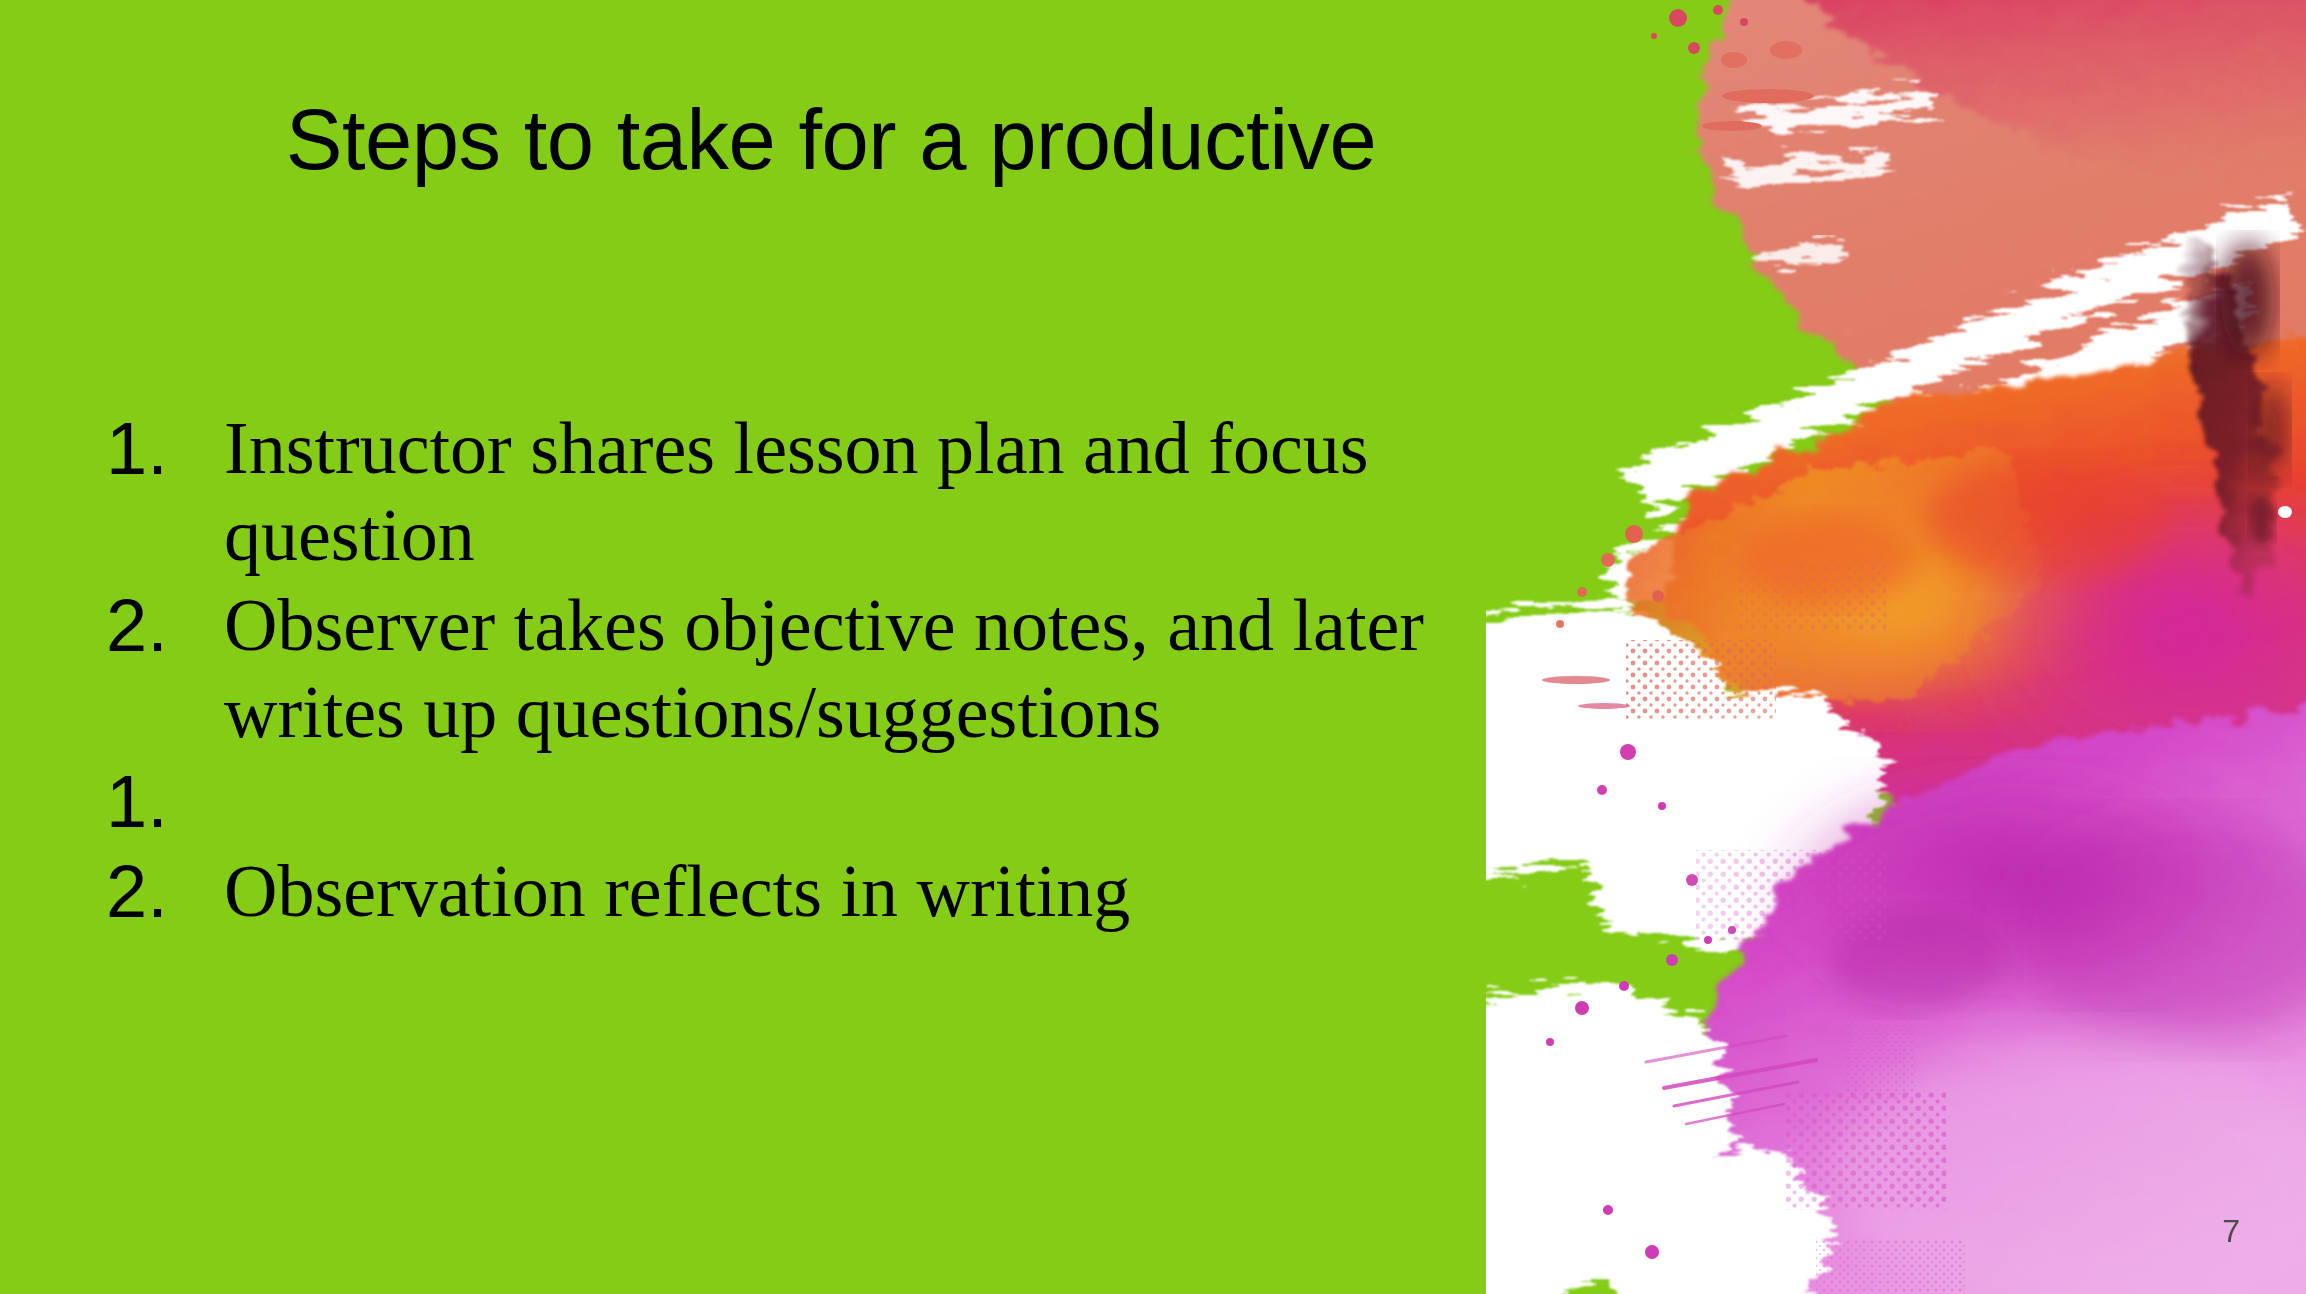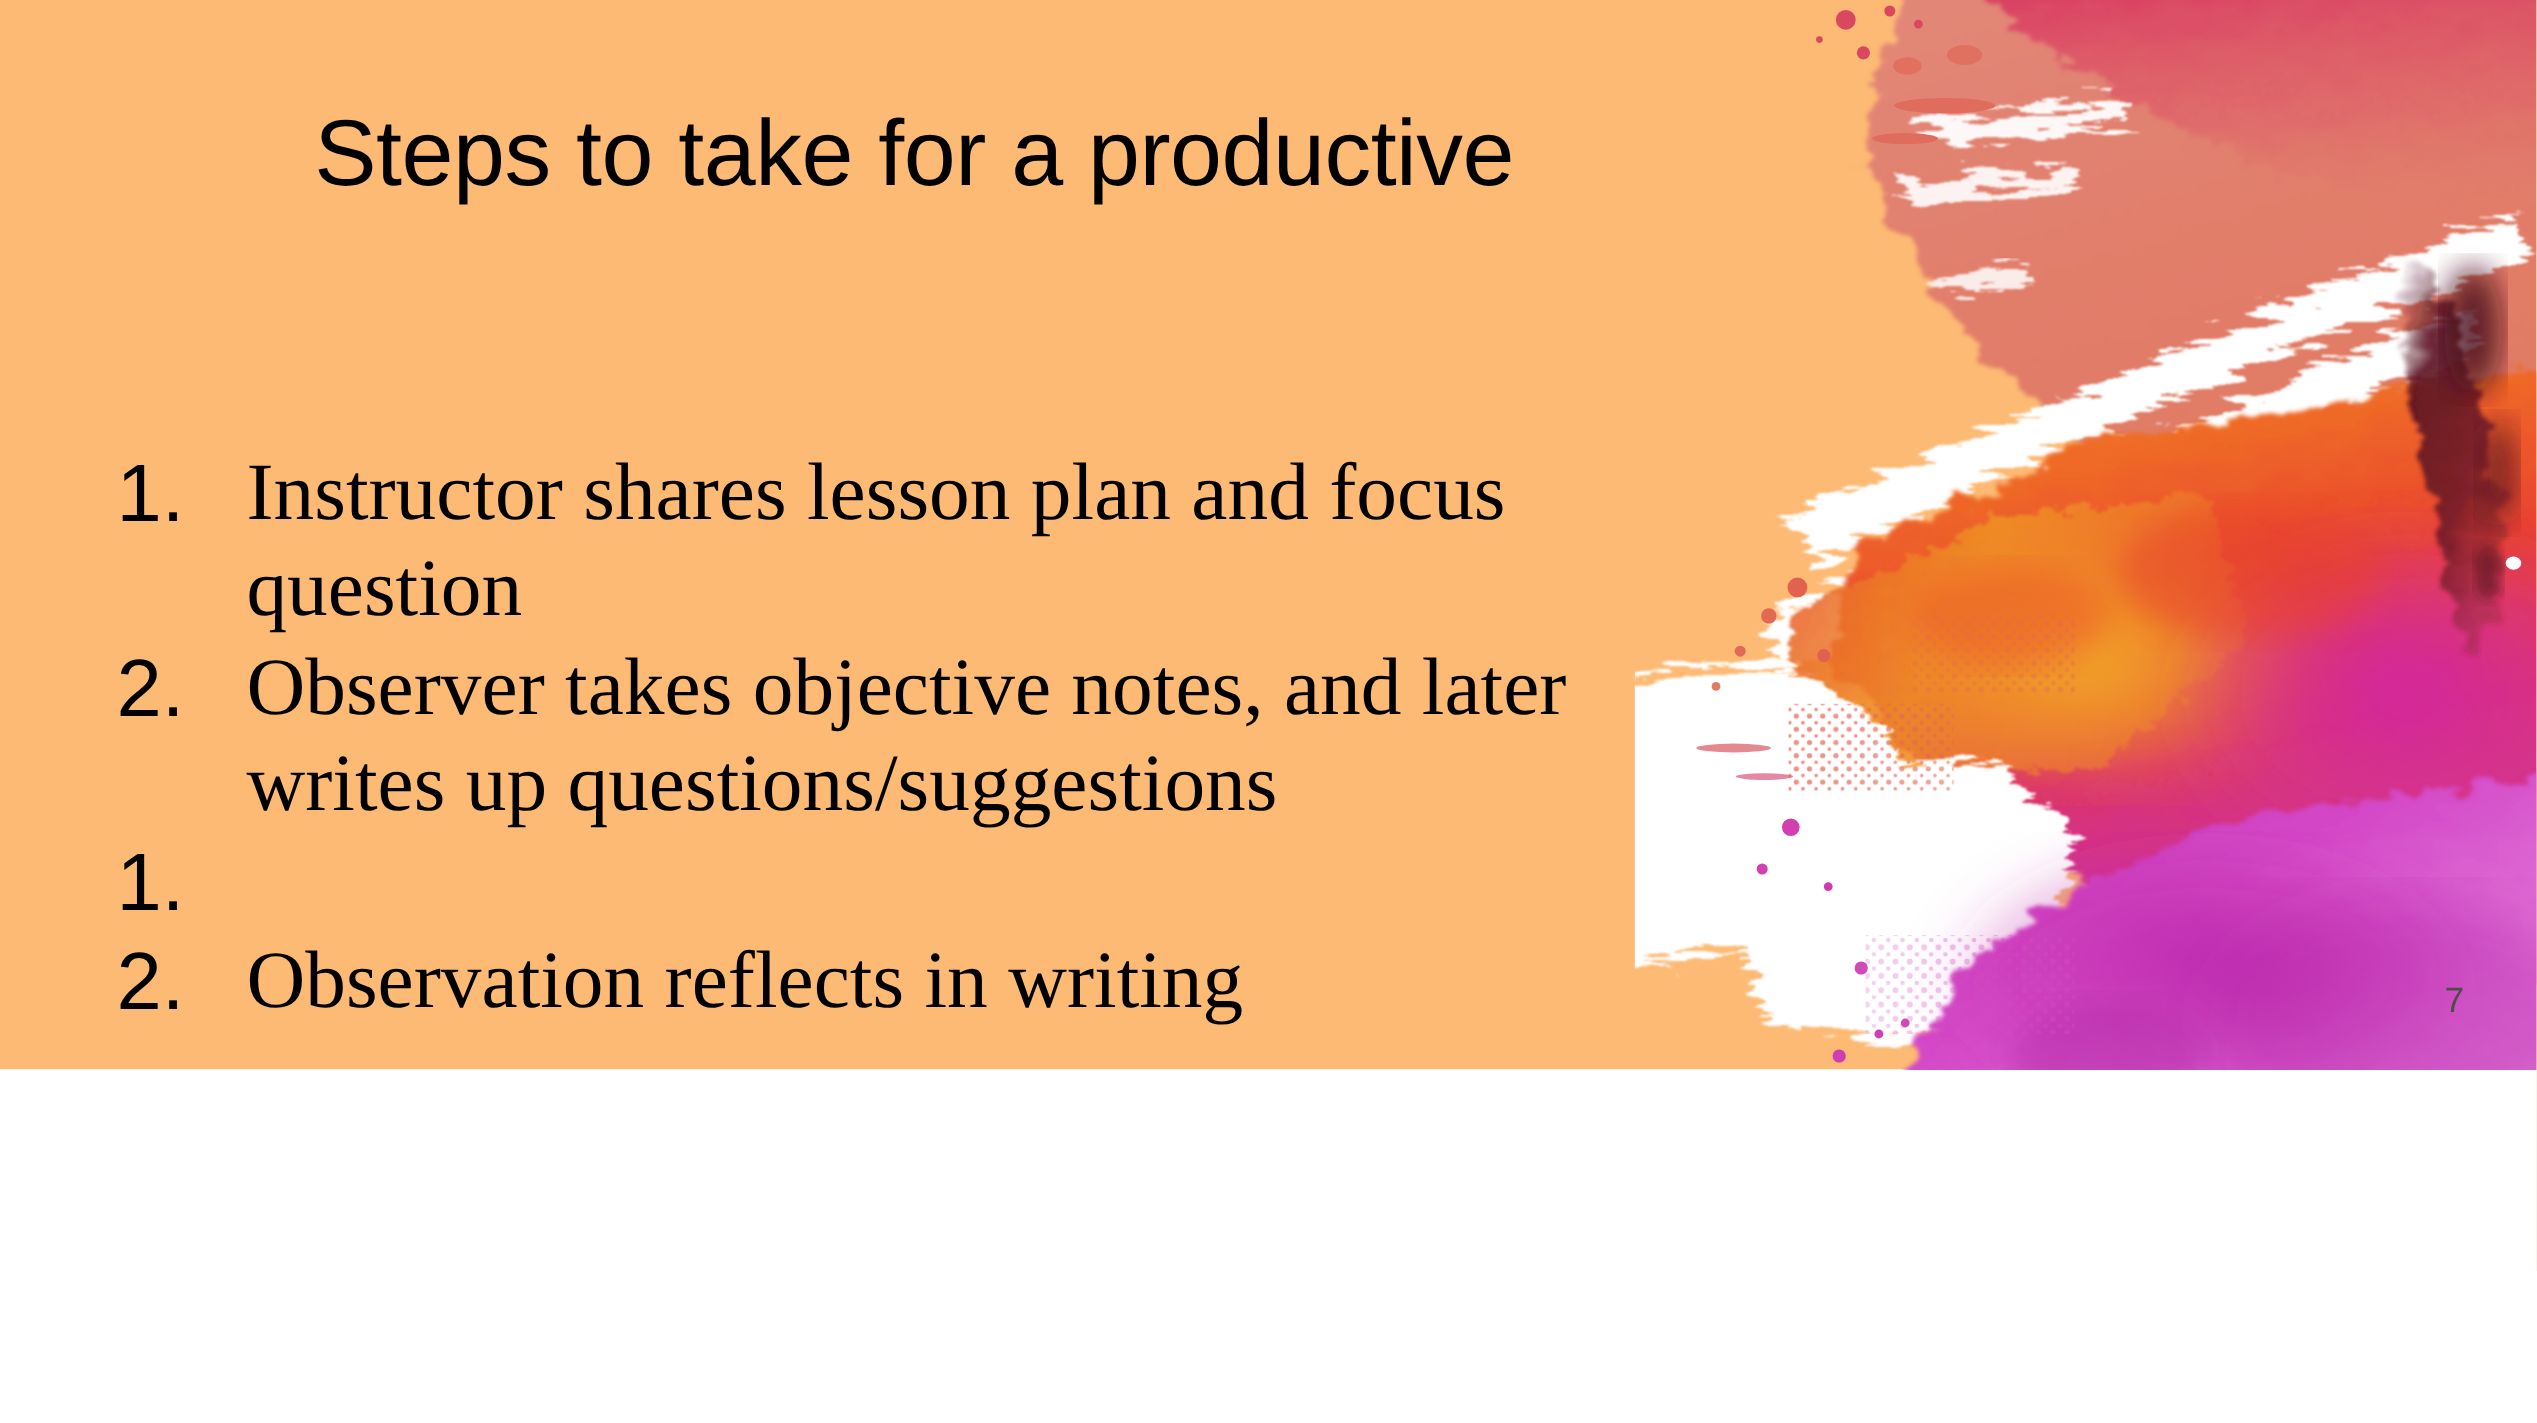--- a/index.html
+++ b/index.html
@@ -10,22 +10,22 @@
   body {
     width: 2306px;
     height: 1294px;
     overflow: hidden;
     font-family: "Liberation Sans", sans-serif;
   }
 
   #slide {
     position: relative;
     width: 2306px;
-    height: 972px;
-    background: #fdba74;
+    height: 1294px;
+    background: #84cc16;
     overflow: hidden;
   }
 
   
   #artwork {
     position: absolute;
     top: 0;
     right: 0;
     width: 820px;
     height: 1294px;

